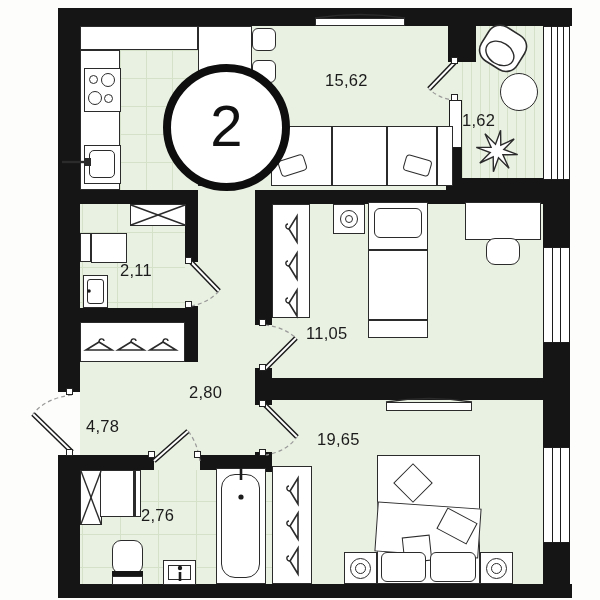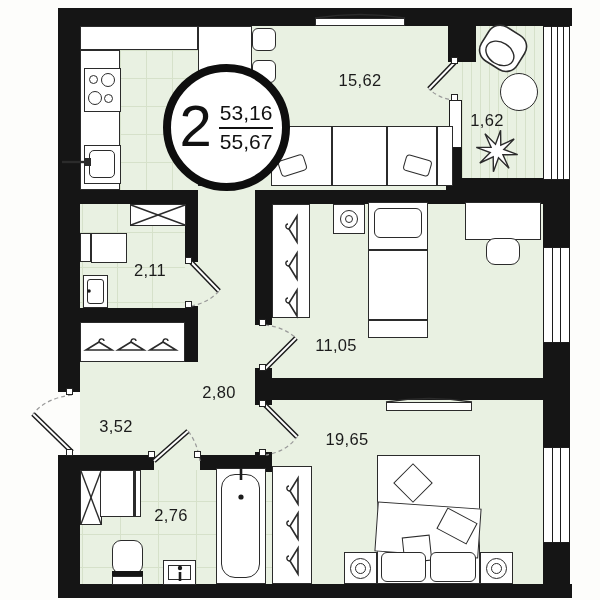--- a/index.html
+++ b/index.html
@@ -8,21 +8,21 @@
   .w{position:absolute;background:var(--wall,#151515)}
   .f{position:absolute;background:#fff;border:1.5px solid var(--line,#2b2b2b);box-sizing:border-box}
   .thin{border-width:1.2px}
   .floor{position:absolute;background:var(--floor,#e9f1e2)}
   .tiles{position:absolute;
     background-image:linear-gradient(var(--tile,#d6e1ca) 1px,transparent 1px),
                      linear-gradient(90deg,var(--tile,#d6e1ca) 1px,transparent 1px)}
   .planks{position:absolute;
     background-image:linear-gradient(90deg,var(--tile,#d6e1ca) 1px,transparent 1px);
     background-size:9px 100%}
-  .lbl{position:absolute;font-size:16.5px;letter-spacing:.3px;color:#1b1b1b;text-align:center;white-space:nowrap}
+  .lbl{position:absolute;font-size:16.5px;letter-spacing:.3px;color:#1b1b1b;text-align:left;white-space:nowrap}
   .win{position:absolute;background:#fff;border:1px solid #1c1c1c;box-sizing:border-box}
   .wl{position:absolute;top:0;bottom:0;width:1px;background:#1c1c1c}
   .hinge{position:absolute;width:7px;height:7px;background:#fff;border:1px solid #222;box-sizing:border-box;z-index:6}
   .lamp{position:absolute;border:1.5px solid var(--line,#2b2b2b);border-radius:50%;background:#fff;box-sizing:border-box}
   svg.overlay{position:absolute;left:0;top:0;z-index:5;pointer-events:none}
   #badge{position:absolute;left:163px;top:64px;width:127px;height:127px;border:8px solid #0e0e0e;
          border-radius:50%;background:#fff;box-sizing:border-box;z-index:8;
          display:flex;align-items:center;justify-content:center;gap:7px}
   #badge .big{font-size:58px;color:#111;line-height:1;margin-top:-4px}
   #badge .frac{display:flex;flex-direction:column;font-size:21px;color:#111;line-height:1.25;text-align:center}
@@ -253,27 +253,23 @@
       <rect x="481" y="28" width="42" height="40" rx="13" fill="#fff" stroke="#2b2b2b" stroke-width="1.6"></rect>
       <ellipse cx="502" cy="54" rx="15" ry="11" fill="#fff" stroke="#2b2b2b" stroke-width="1.4"></ellipse>
     </g>
 
     <path d="M517.7,154.6 L502.9,154.8 L509,168.2 L498.5,157.8 L493.4,171.7 L493.2,156.9 L479.8,163 L490.2,152.5 L476.3,147.4 L491.1,147.2 L485,133.8 L495.5,144.2 L500.6,130.3 L500.8,145.1 L514.2,139 L503.8,149.5 Z" fill="#fff" stroke="#2b2b2b" stroke-width="1.4"></path>
   </svg>
 
   <div class="lbl z7" style="left:325px;top:71px;width:70px">15,62</div>
   <div class="lbl z7" style="left:462px;top:111px;width:50px">1,62</div>
   <div class="lbl z7" style="left:120px;top:261px;width:60px">2,11</div>
-  <div class="lbl z7" style="left:306px;top:336px;width:60px">11,05</div>
+  <div class="lbl z7" style="left:306px;top:324px;width:60px">11,05</div>
   <div class="lbl z7" style="left:189px;top:383px;width:60px">2,80</div>
-  <div class="lbl z7" style="left:86px;top:417px;width:60px">3,52</div>
+  <div class="lbl z7" style="left:86px;top:417px;width:60px">4,78</div>
   <div class="lbl z7" style="left:317px;top:430px;width:60px">19,65</div>
   <div class="lbl z7" style="left:141px;top:506px;width:60px">2,76</div>
 
   <div id="badge">
     <span class="big">2</span>
-    <span class="frac">
-      <span class="top">53,16</span>
-      <span class="bot">55,67</span>
-    </span>
   </div>
 
 </div>
 
 </body></html>

